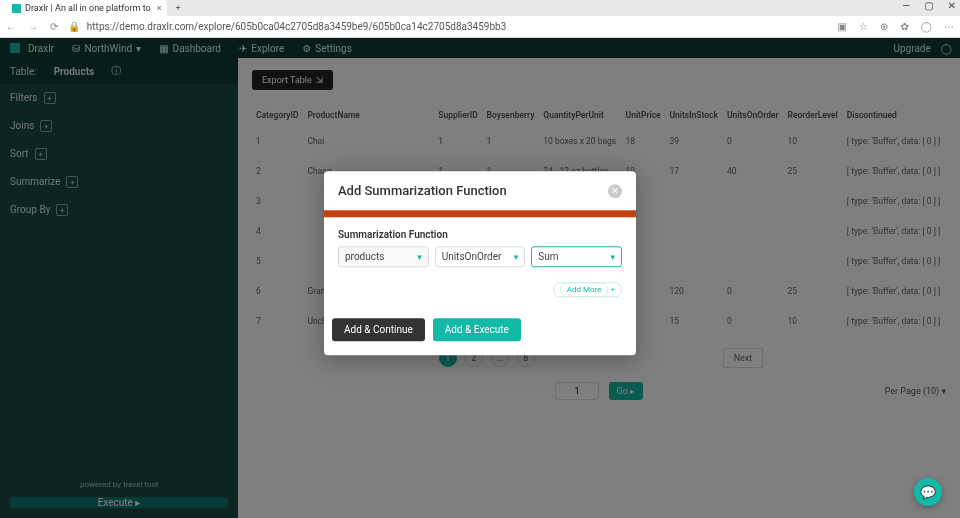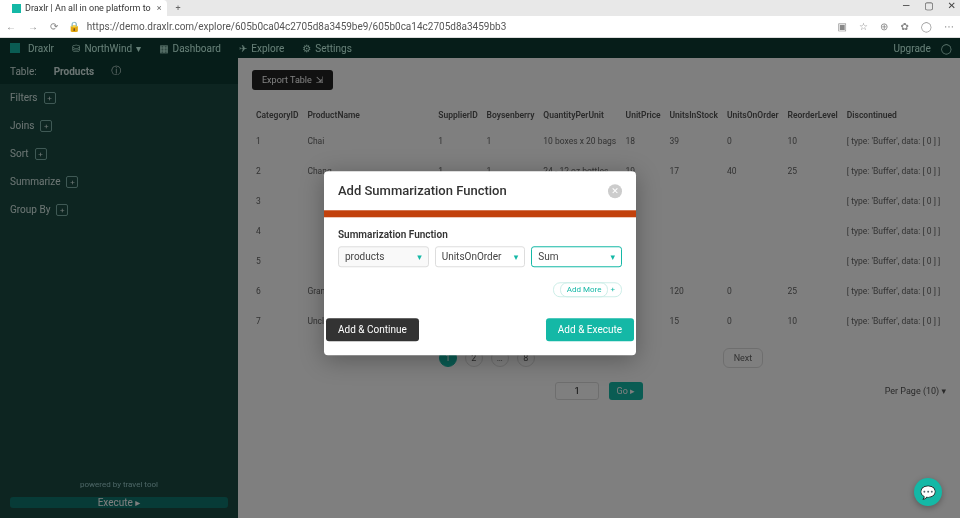--- a/index.html
+++ b/index.html
@@ -37,41 +37,41 @@
 .export { background: #222; color: #fff; font-size: 9px; padding: 5px 10px; border-radius: 3px; display: inline-flex; align-items: center; gap: 4px; }
 
 .tablewrap { margin-top: 14px; font-size: 9px; color: #555; }
 table { width: 100%; border-collapse: collapse; }
 th { text-align: left; font-weight: 600; color: #555; padding: 6px 4px; font-size: 8.5px; }
 td { padding: 10px 4px; vertical-align: top; color: #666; font-size: 8.5px; }
 
 .pager { margin-top: 10px; text-align: center; }
 .pager .pg { width: 18px; height: 18px; border-radius: 50%; display: inline-flex; align-items: center; justify-content: center; font-size: 9px; margin: 0 4px; border: 1px solid #ddd; color: #555; }
 .pager .pg.active { background: #14b8a6; color: #fff; border-color: #14b8a6; }
-.pager .next { display: inline-block; margin-left: 180px; padding: 4px 10px; border: 1px solid #ddd; border-radius: 6px; font-size: 9px; color: #666; }
+.pager .next { display: inline-block; margin-left: 180px; padding: 4px 10px; border: 1px solid #ddd; border-radius: 0; font-size: 9px; color: #666; }
 .lower { margin-top: 14px; display: flex; align-items: center; justify-content: center; gap: 10px; font-size: 9px; position: relative; }
 .lower .go { background: #14b8a6; color: #fff; padding: 4px 8px; border-radius: 3px; }
 .lower .pp { position: absolute; right: 0; color: #555; }
 
 
 .overlay { position: absolute; inset: 0; background: rgba(0,0,0,0.5); }
 .modal { position: absolute; left: 50%; top: 50%; transform: translate(-50%,-58%); width: 312px; background: #fff; border-radius: 4px; box-shadow: 0 4px 24px rgba(0,0,0,.3); }
 .modal .mhdr { padding: 12px 14px; border-bottom: 7px solid #c2410c; display: flex; align-items: center; justify-content: space-between; }
 .modal .mhdr h3 { font-size: 13px; font-weight: 500; color: #333; }
 .modal .mclose { width: 14px; height: 14px; border-radius: 50%; background: #ccc; color: #fff; font-size: 9px; display: flex; align-items: center; justify-content: center; cursor: pointer; }
 .modal .mbody { padding: 12px 14px; }
 .modal .lbl { font-size: 10px; font-weight: 600; color: #333; margin-bottom: 6px; }
 .modal .selrow { display: flex; gap: 6px; }
 .modal .sel { flex: 1; border: 1px solid #ddd; border-radius: 3px; padding: 4px 6px; font-size: 10px; color: #444; display: flex; align-items: center; justify-content: space-between; background: #f9f9f9; }
 .modal .sel.blank { background: #fff; }
 .modal .sel.hl { border-color: #14b8a6; background: #fff; }
 .modal .chev { color: #14b8a6; font-size: 9px; }
 .modal .addmore { text-align: right; margin-top: 10px; }
 .modal .addmore span { font-size: 8px; color: #14b8a6; border: 1px solid #cdeee8; padding: 2px 6px; border-radius: 7px; }
-.modal .mftr { padding: 10px 2px 14px; display: flex; justify-content: space-between; gap: 0; }
+.modal .mftr { padding: 10px 8px 14px; display: flex; justify-content: flex-start; gap: 8px; }
 .modal .btn { font-size: 10px; padding: 6px 12px; border-radius: 3px; cursor: pointer; }
 .modal .btn.dark { background: #333; color: #fff; }
 .modal .btn.teal { background: #14b8a6; color: #fff; }
 
 .chatfab { position: absolute; right: 18px; bottom: 12px; width: 28px; height: 28px; border-radius: 50%; background: #14b8a6; color: #fff; display: flex; align-items: center; justify-content: center; font-size: 13px; box-shadow: 0 2px 6px rgba(0,0,0,.3); }
 
 .apparea { position: relative; height: calc(518px - 16px - 22px); }
 </style>
 </head>
 <body>

